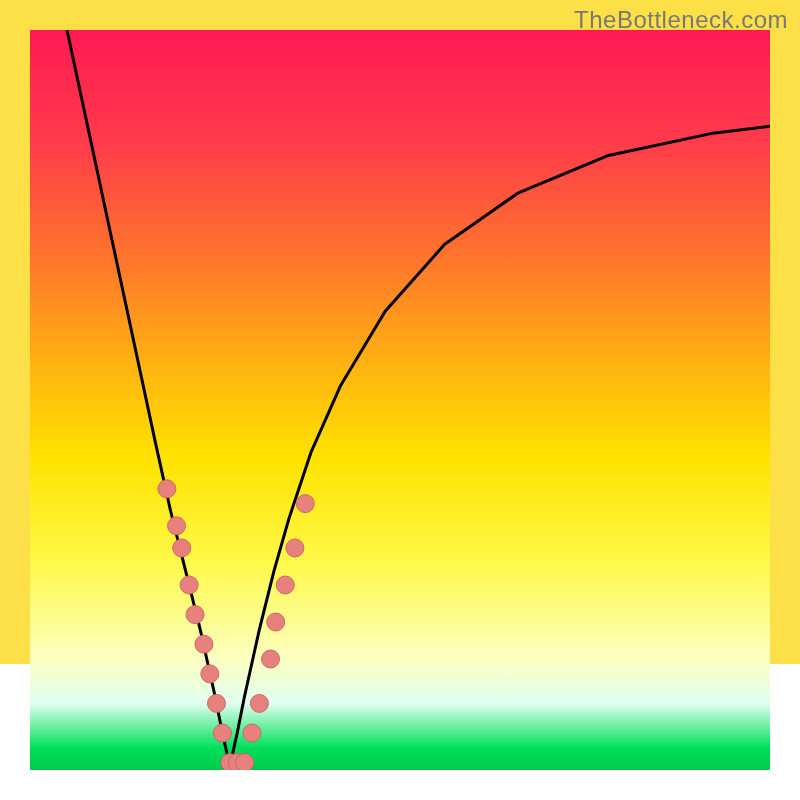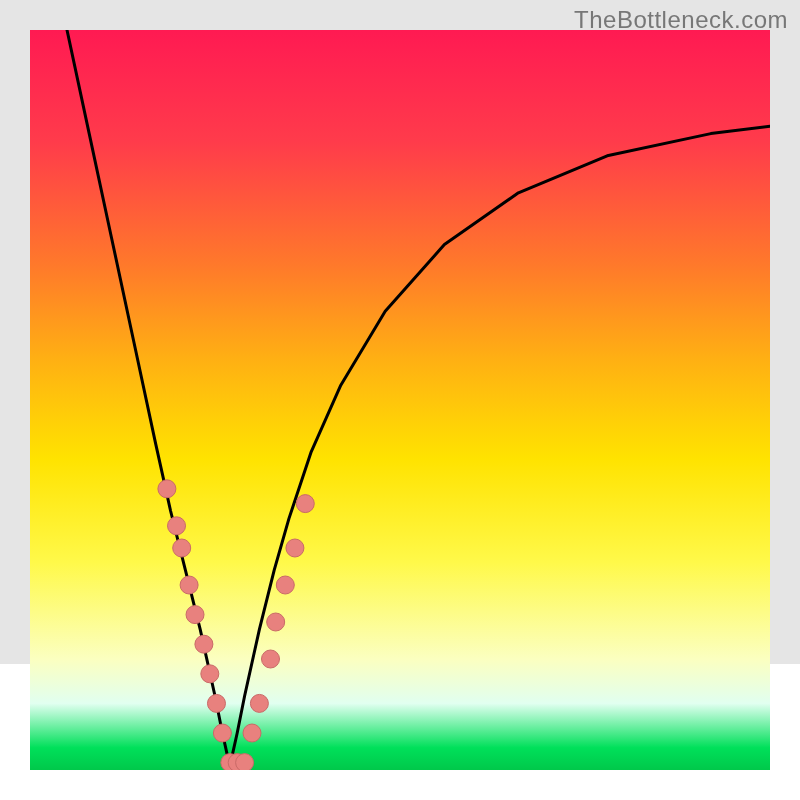--- a/index.html
+++ b/index.html
@@ -7,21 +7,21 @@
     padding: 0;
     width: 800px;
     height: 800px;
     overflow: hidden;
     font-family: Arial, Helvetica, sans-serif;
   }
   .canvas-wrap {
     position: relative;
     width: 800px;
     height: 664px;
-    background: #e5e5e5;
+    background: #fde047;
   }
   .plot-area {
     position: absolute;
     left: 30px;
     top: 30px;
     width: 740px;
     height: 740px;
     background: linear-gradient(
       to bottom,
       #ff1a52 0%,

